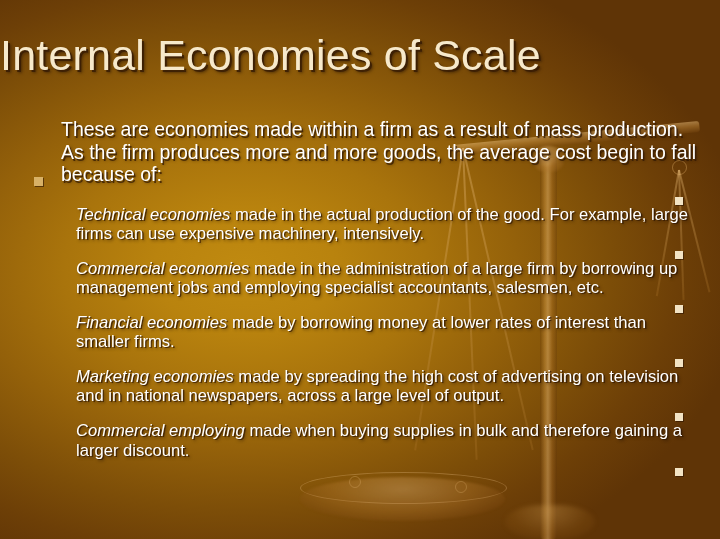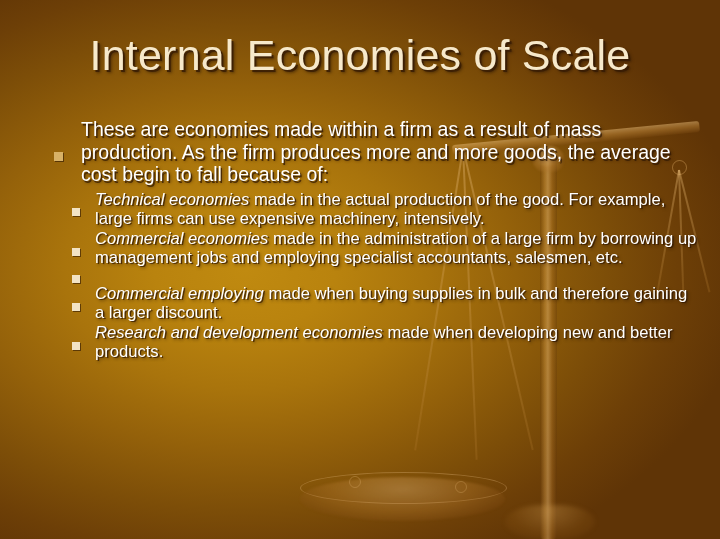--- a/index.html
+++ b/index.html
@@ -158,43 +158,41 @@
   }
   .hook-a { left: 349px; top: 476px; }
   .hook-b { left: 455px; top: 481px; }
 
   
   #title {
     position: absolute;
     left: 0;
     top: 33px;
     width: 720px;
-    text-align: center;
     font-size: 43px;
     line-height: 1.06;
     color: #f7e9cb;
     letter-spacing: 0.2px;
     text-shadow:
       2px 2px 0 rgba(52,26,4,0.78),
       3px 3px 3px rgba(40,20,3,0.55);
     white-space: nowrap;
   }
 
   
   #body {
     position: absolute;
     left: 0;
     top: 118px;
     width: 720px;
   }
 
   .bullet-row {
     display: flex;
-    align-items: center;
-    margin-left: 20px;
+    align-items: flex-end;
   }
 
   
   .l1 {
     padding: 0 22px 0 34px;
     margin-bottom: 4px;
   }
   .l1 .marker {
     flex: 0 0 auto;
     width: 9px;
@@ -209,22 +207,23 @@
     font-size: 19.5px;
     line-height: 1.16;
     color: #ffffff;
     text-shadow:
       1.5px 1.5px 0 rgba(48,24,4,0.72),
       2px 2px 3px rgba(35,17,2,0.5);
   }
 
   
   .l2 {
-    padding: 0 22px 0 52px;
+    padding: 0 22px 0 76px;
     margin-bottom: 1px;
+    flex-direction: column;
   }
   .l2 .marker {
     flex: 0 0 auto;
     width: 8px;
     height: 8px;
     margin-top: 7px;
     margin-right: 15px;
     background: #f2e3c4;
     box-shadow: 1px 1px 0 rgba(45,22,3,0.6);
   }
@@ -277,29 +276,33 @@
     <div class="bullet-row l2">
       <span class="marker"></span>
       <span class="text"><span class="lead">Technical economies</span><span> made in the actual production of the good. For example, large firms can use expensive machinery, intensively.</span></span>
     </div>
 
     <div class="bullet-row l2">
       <span class="marker"></span>
       <span class="text"><span class="lead">Commercial economies</span><span> made in the administration of a large firm by borrowing up management jobs and employing specialist accountants, salesmen, etc.</span></span>
     </div>
 
-
-    <div class="bullet-row l2">
-      <span class="marker"></span>
+    <div class="bullet-row l2">
+      <span class="marker"></span>
+      <span class="text"><span class="lead">Financial economies</span><span> made by borrowing money at lower rates of interest than smaller firms.</span></span>
+    </div>
+
+    <div class="bullet-row l2">
+      <span class="marker"></span>
+      <span class="text"><span class="lead">Marketing economies</span><span> made by spreading the high cost of advertising on television and in national newspapers, across a large level of output.</span></span>
     </div>
 
     <div class="bullet-row l2">
       <span class="marker"></span>
       <span class="text"><span class="lead">Commercial employing</span><span> made when buying supplies in bulk and therefore gaining a larger discount.</span></span>
     </div>
 
     <div class="bullet-row l2">
       <span class="marker"></span>
-      <span class="text"><span class="lead">Research and development economies</span><span> made when developing new and better products.</span></span>
     </div>
 
   </div>
 </div>
 
 </body></html>

